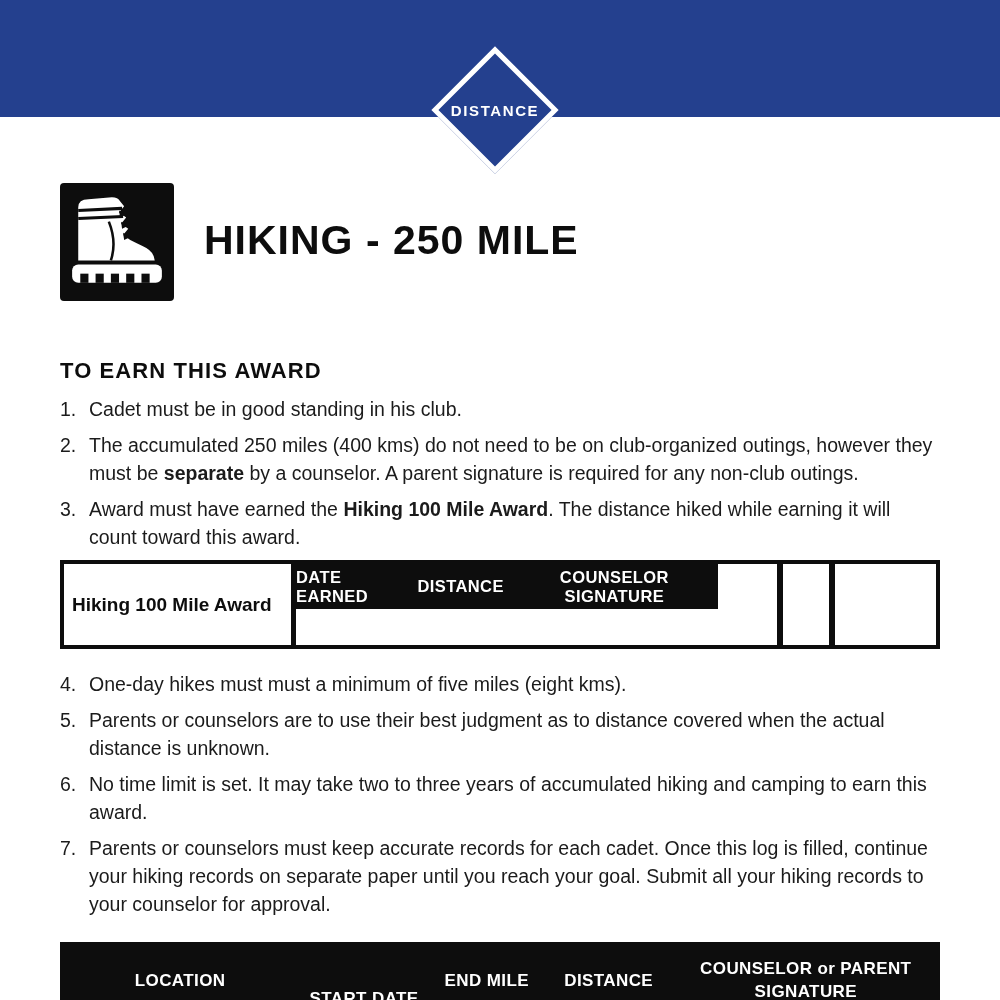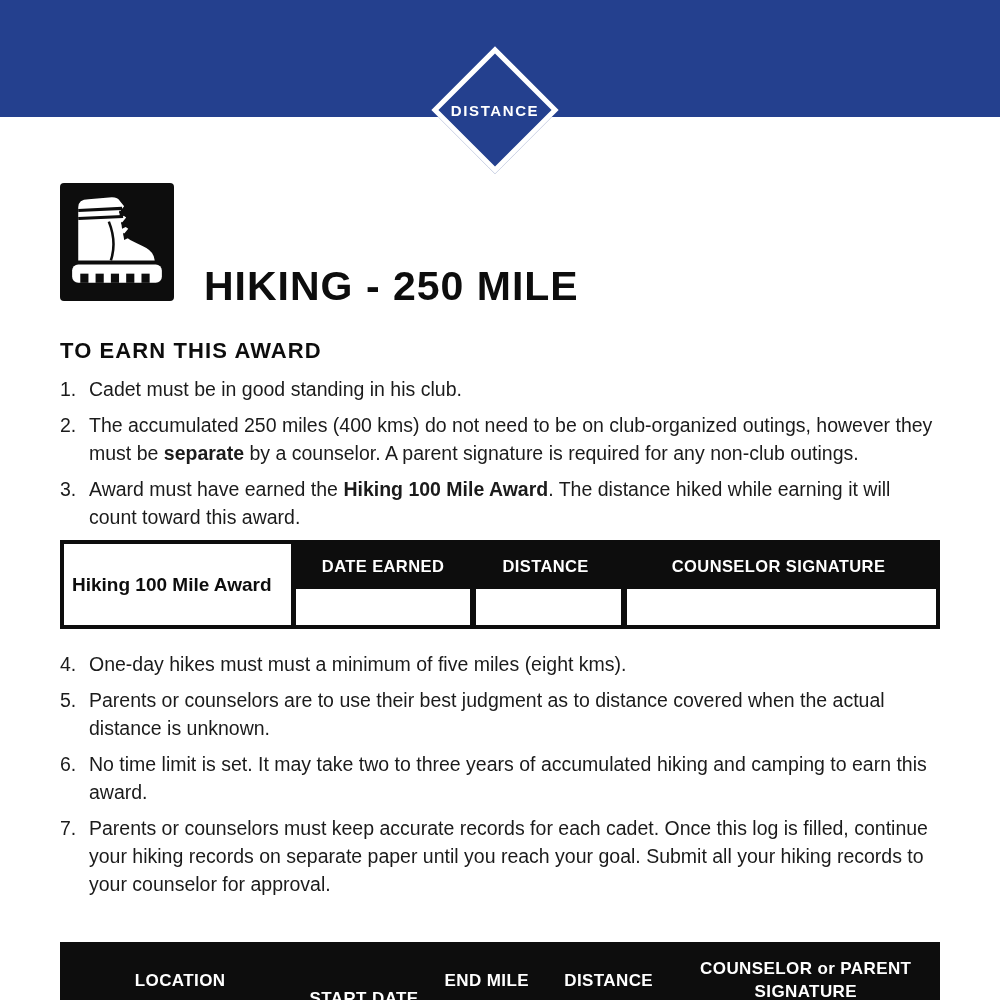--- a/index.html
+++ b/index.html
@@ -21,42 +21,42 @@
     color:#ffffff; font-weight:bold; font-size:15px; letter-spacing:1.6px; white-space:nowrap;
   }
   
   .boot-tile {
     position:absolute; left:60px; top:183px; width:114px; height:118px;
     background:#0d0d0d; border-radius:4px;
   }
   .boot-tile svg { position:absolute; inset:6px; }
   .page-title {
     position:absolute; left:204px; top:217px;
-    font-size:41px; font-weight:bold; letter-spacing:1px; color:#0d0d0d; white-space:nowrap;margin-top:46px;
+    font-size:41px; font-weight:bold; letter-spacing:1px; color:#0d0d0d; white-space:nowrap;
   }
   
-  .content { position:absolute; left:60px; top:338px; width:880px; }
+  .content { position:absolute; left:60px; top:358px; width:880px; }
   .section-heading {
     font-size:22px; font-weight:bold; letter-spacing:1.1px; color:#0d0d0d; margin-bottom:11px;
   }
   .req-item { display:flex; margin-bottom:8px; font-size:19.5px; line-height:28px; }
   .req-num  { flex:0 0 29px; }
   .req-text { flex:1; }
   .req-text b { font-weight:bold; }
   
   .award-table {
     display:flex; margin:9px 0 21px 0; height:89px;
     border:4px solid #0d0d0d; background:#ffffff;
   }
   .award-label-cell {
     flex:0 0 232px; border-right:5px solid #0d0d0d;
     display:flex; align-items:center; padding-left:8px;
     font-size:19px; font-weight:bold; color:#0d0d0d;
   }
-  .award-right { flex:1; display:flex; flex-direction:column; }
+  .award-right { flex:1; display:flex; flex-direction:row; }
   .award-head { height:45px; background:#0d0d0d; display:flex; }
   .award-hcell {
     display:flex; align-items:center; justify-content:center;
     color:#ffffff; font-weight:bold; font-size:16.5px; letter-spacing:0.4px;
   }
   .award-body { flex:1; display:flex; }
   .award-bcell { background:#ffffff; }
   .award-bcell + .award-bcell { border-left:6px solid #0d0d0d; }
   
   .log-head {

